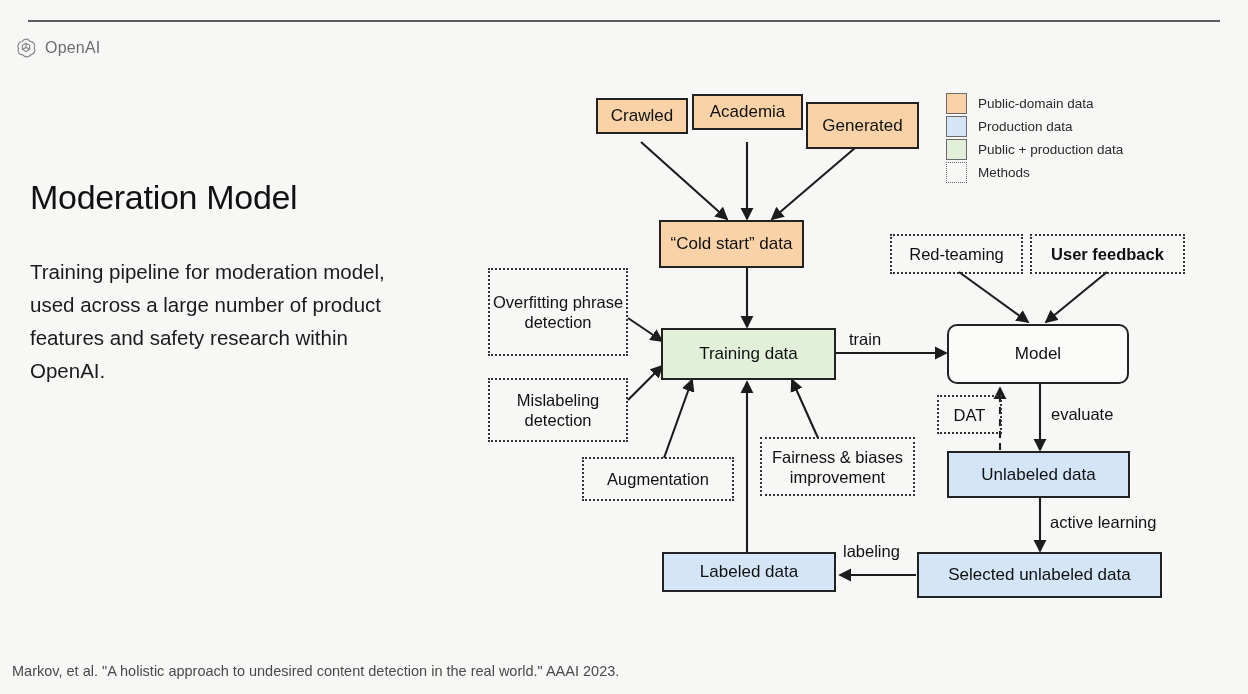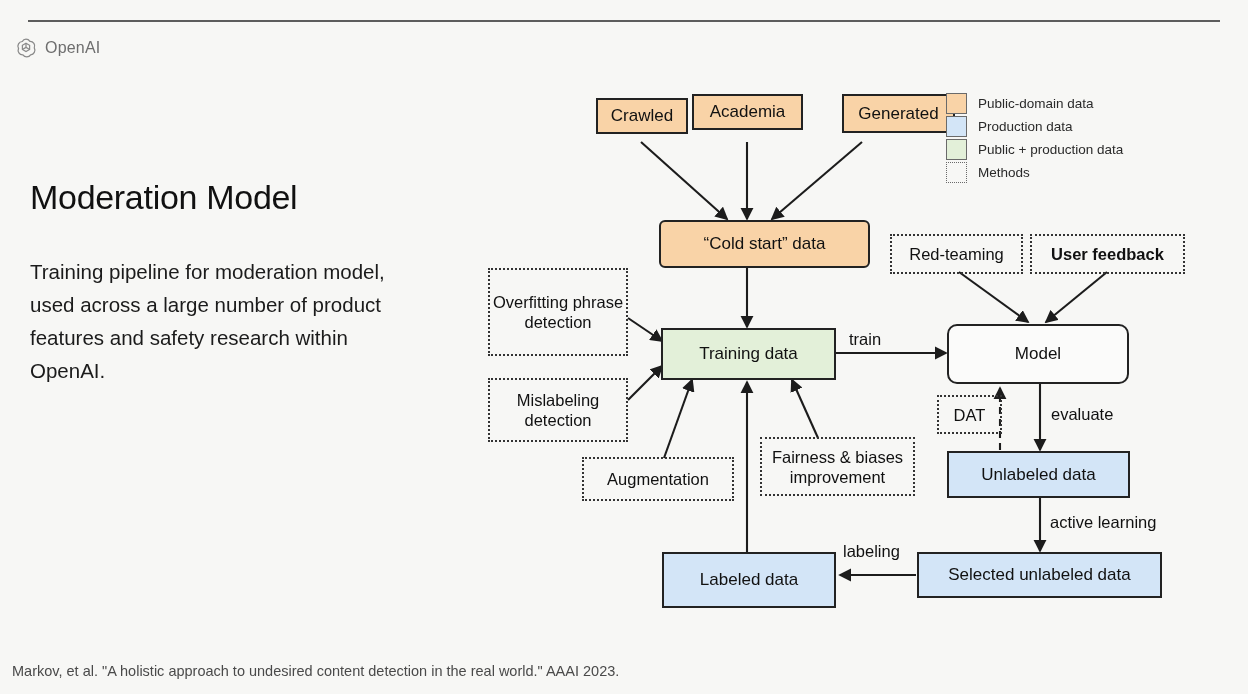--- a/index.html
+++ b/index.html
@@ -204,25 +204,25 @@
         <path d="M 1000 450 L 1000 388"></path>
       </g>
     </svg>
 
     <div class="node solid fill-orange" style="left:596px; top:98px; width:92px; height:36px;">
       <span>Crawled</span>
     </div>
     <div class="node solid fill-orange" style="left:692px; top:94px; width:111px; height:36px;">
       <span>Academia</span>
     </div>
-    <div class="node solid fill-orange" style="left:806px; top:94px; width:113px; height:39px;margin-left:36px;">
+    <div class="node solid fill-orange" style="left:806px; top:102px; width:113px; height:47px;">
       <span>Generated</span>
     </div>
 
-    <div class="node solid fill-orange" style="left:659px; top:220px; width:211px; height:48px;border-radius:6px;">
+    <div class="node solid fill-orange" style="left:659px; top:220px; width:145px; height:48px;">
       <span>“Cold start” data</span>
     </div>
 
     <div class="node dotted" style="left:488px; top:268px; width:140px; height:88px;">
       <span>Overfitting phrase detection</span>
     </div>
     <div class="node dotted" style="left:488px; top:378px; width:140px; height:64px;">
       <span>Mislabeling detection</span>
     </div>
     <div class="node dotted" style="left:582px; top:457px; width:152px; height:44px;">
@@ -250,21 +250,21 @@
     <div class="node dotted" style="left:937px; top:395px; width:65px; height:39px;">
       <span>DAT</span>
     </div>
 
     <div class="node solid fill-blue" style="left:947px; top:451px; width:183px; height:47px;">
       <span>Unlabeled data</span>
     </div>
     <div class="node solid fill-blue" style="left:917px; top:552px; width:245px; height:46px;">
       <span>Selected unlabeled data</span>
     </div>
-    <div class="node solid fill-blue" style="left:662px; top:552px; width:174px; height:56px;">
+    <div class="node solid fill-blue" style="left:662px; top:552px; width:174px; height:40px;">
       <span>Labeled data</span>
     </div>
 
     <div class="edge-label" style="left:849px; top:330px;">train</div>
     <div class="edge-label" style="left:1051px; top:405px;">evaluate</div>
     <div class="edge-label" style="left:1050px; top:513px;">active learning</div>
     <div class="edge-label" style="left:843px; top:542px;">labeling</div>
 
     <div class="legend">
       <div class="legend-row">

